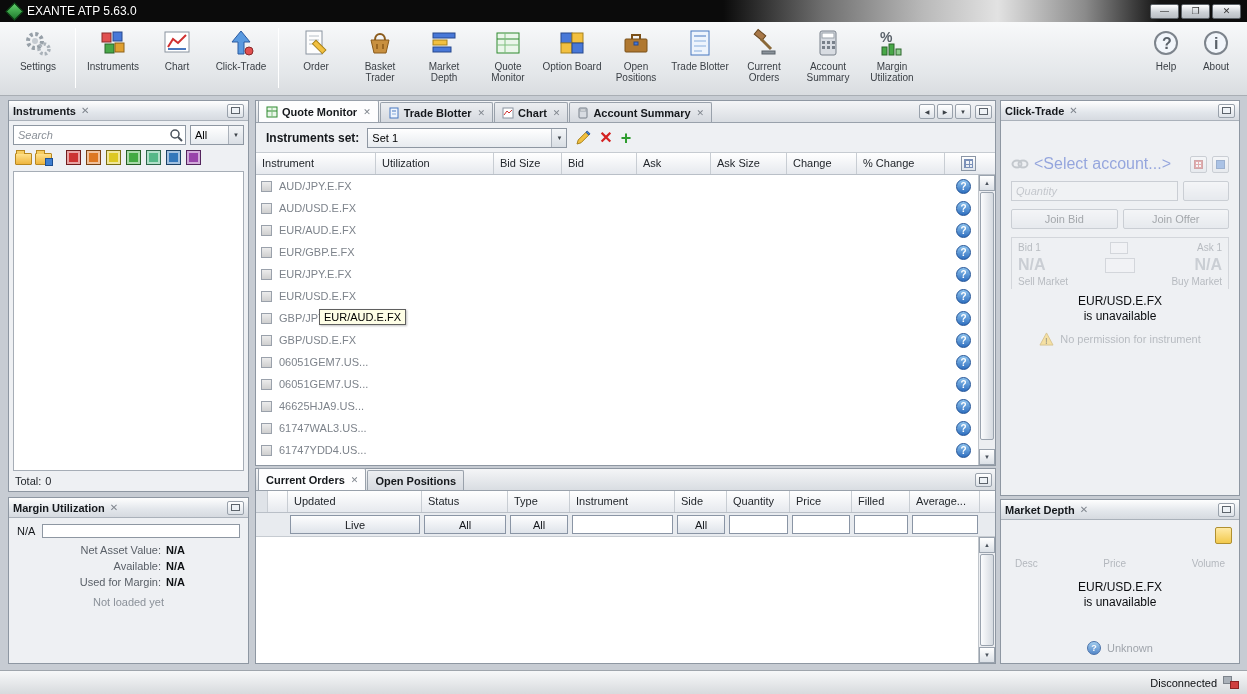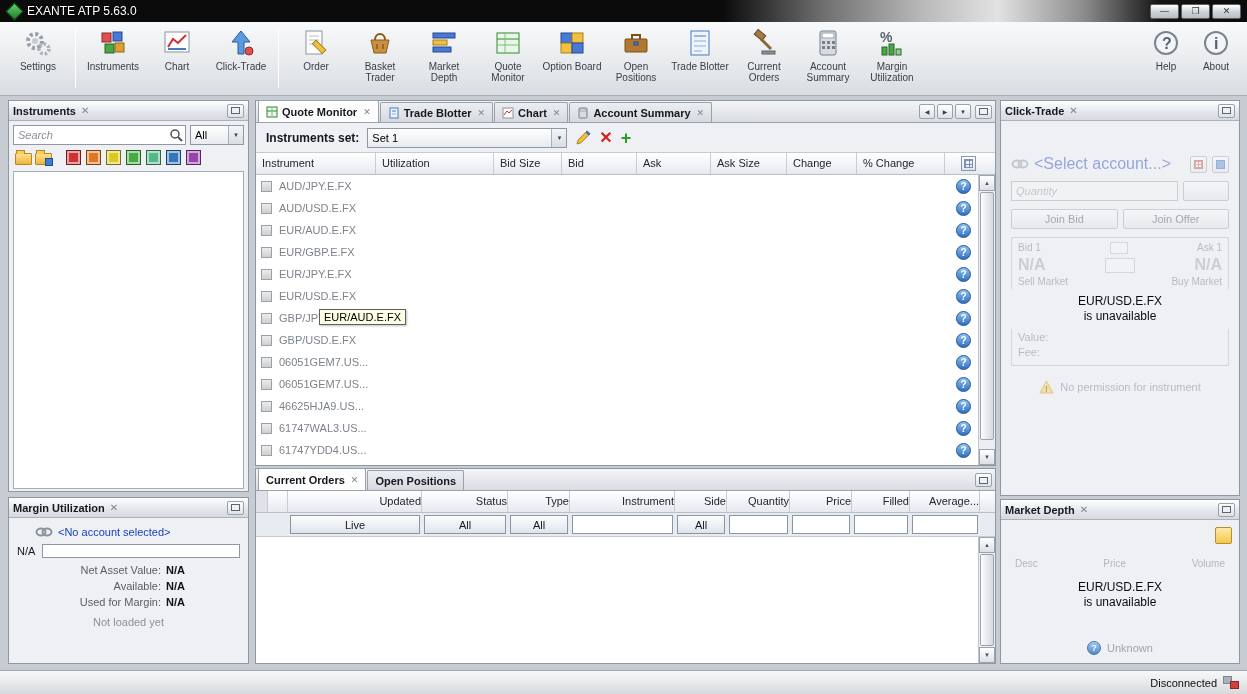--- a/index.html
+++ b/index.html
@@ -114,21 +114,21 @@
   .sb-thumb{position:absolute;left:1px;width:14px;background:linear-gradient(90deg,#fbfcfd,#d5dae0);border:1px solid #9aa3ae;border-radius:2px;}
   .tooltip{position:absolute;left:63px;top:156px;background:#fefee6;border:1px solid #5f5f5f;font-size:11px;color:#000;
     padding:1px 4px;z-index:6;box-shadow:1px 1px 2px rgba(0,0,0,.25);}
 
   
   #orders{left:255px;top:468px;width:741px;height:196px;display:flex;flex-direction:column;}
   .oh-row{height:22px;display:flex;background:linear-gradient(#ffffff,#e6e9ee);border-bottom:1px solid #b9bfc7;}
   .oh-stub1{width:12px;border-right:1px solid #c8cdd3;background:#dfe3e8;}
   .oh-stub2{width:20px;border-right:1px solid #c8cdd3;}
   .oh-cols{display:contents;}
-  .oh-cols span{display:block;height:100%;line-height:21px;font-size:11px;color:#23272c;border-right:1px solid #c8cdd3;padding-left:6px;overflow:hidden;white-space:nowrap;text-align:right;}
+  .oh-cols span{display:block;height:100%;line-height:21px;font-size:11px;color:#23272c;border-right:1px solid #c8cdd3;padding-left:6px;overflow:hidden;white-space:nowrap;}
   .oh-cols span:nth-of-type(1){width:134px;}
   .oh-cols span:nth-of-type(2){width:86px;}
   .oh-cols span:nth-of-type(3){width:62px;}
   .oh-cols span:nth-of-type(4){width:105px;}
   .oh-cols span:nth-of-type(5){width:52px;}
   .oh-cols span:nth-of-type(6){width:63px;}
   .oh-cols span:nth-of-type(7){width:62px;}
   .oh-cols span:nth-of-type(8){width:58px;}
   .oh-cols span:nth-of-type(9){width:70px;}
   .oh-flex{flex:1;}
@@ -371,34 +371,31 @@
     <span style="width:6px"></span>
     <span class="swatch" style="background-color: rgb(204, 51, 51);"></span>
     <span class="swatch" style="background-color: rgb(221, 119, 34);"></span>
     <span class="swatch" style="background-color: rgb(221, 200, 34);"></span>
     <span class="swatch" style="background-color: rgb(68, 170, 68);"></span>
     <span class="swatch" style="background-color: rgb(85, 184, 136);"></span>
     <span class="swatch" style="background-color: rgb(51, 119, 187);"></span>
     <span class="swatch" style="background-color: rgb(153, 68, 170);"></span>
   </div>
   <div class="tree"></div>
+  <div class="total-row">
+    <span>Total:</span>
+    <span>0</span>
+  </div>
 </div>
 
 <div class="panel" id="margin">
   <div class="p-title">
     <span>Margin Utilization</span>
     <span class="p-x">✕</span>
     <span class="min-btn"></span>
-  </div>
-  <div class="acct-row">
-    <svg class="chain-ic" viewBox="0 0 18 10">
-        <ellipse cx="6" cy="5" rx="4.5" ry="3.5" fill="none" stroke="#8a929a" stroke-width="2"></ellipse>
-        <ellipse cx="12" cy="5" rx="4.5" ry="3.5" fill="none" stroke="#8a929a" stroke-width="2"></ellipse>
-      </svg>
-    <span class="blue-link">&lt;No account selected&gt;</span>
   </div>
   <div class="gauge-row">
     <span>N/A</span>
     <span class="gauge"></span>
   </div>
   <div style="margin-top:4px">
 
       <div class="stat-row">
         <span class="sl">Net Asset Value:</span>
         <span class="sv">N/A</span>
@@ -675,24 +672,20 @@
         </div>
         <div class="pb-bottom">
           <span>Sell Market</span>
           <span>Buy Market</span>
         </div>
       </div>
       <div class="ct-row">
         <span class="ct-btn">Sell Bid</span>
         <span class="ct-btn">Buy Offer</span>
       </div>
-      <div class="fee-box">
-        <div>Value:</div>
-        <div>Fee:</div>
-      </div>
       <div class="warn-row">
         <svg width="15" height="14" viewBox="0 0 16 15">
             <path d="M8 1 L15 14 H1 Z" fill="#ffcc33" stroke="#b8860b"></path>
             <text x="6.5" y="12.5" font-size="9" font-weight="bold" fill="#4a3a00">!</text>
           </svg>
         <span>No permission for instrument</span>
       </div>
     </div>
     <div class="ct-overlay">
       <span>EUR/USD.E.FX</span>

